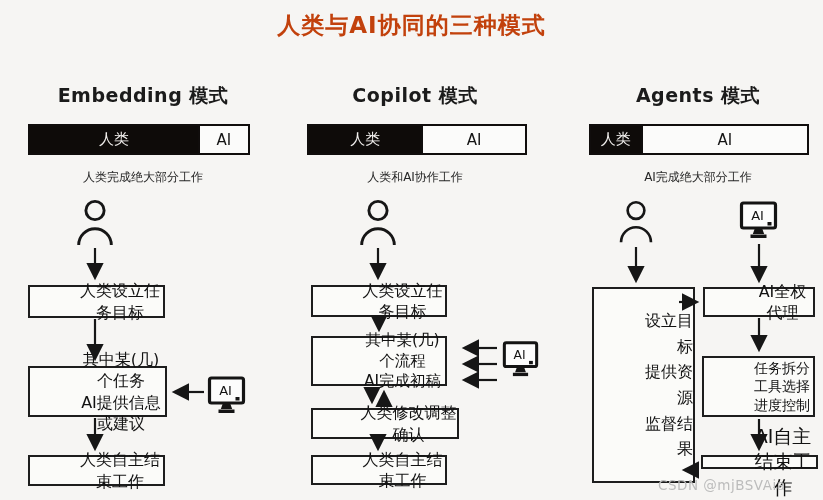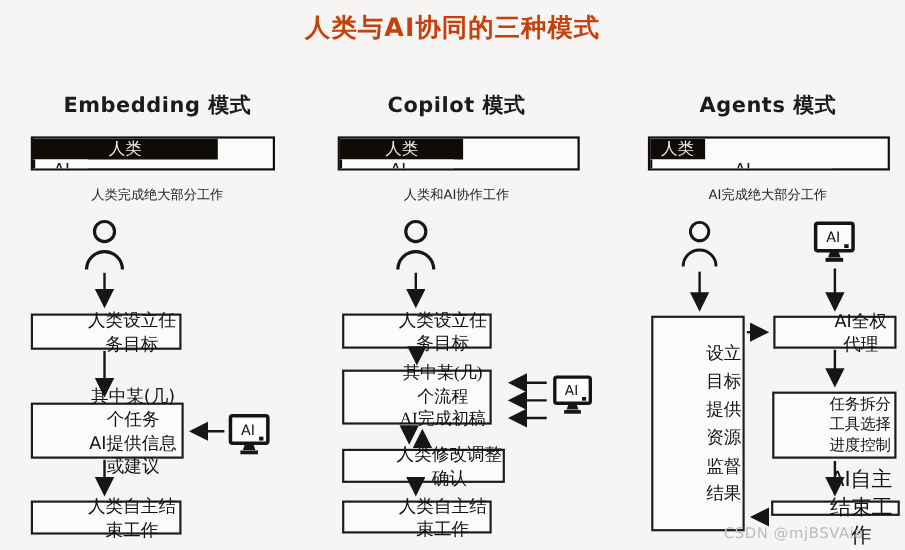--- a/index.html
+++ b/index.html
@@ -14,21 +14,21 @@
     font-size:23px; font-weight:700; letter-spacing:1px; color:#c2410c;
   }
   .col-header {
     position:absolute; top:83px; width:220px; text-align:center;
     font-size:19px; font-weight:600; color:#1b1b1b; letter-spacing:0.5px;
   }
   .hdr-1 { left:33px; } .hdr-2 { left:305px; } .hdr-3 { left:588px; }
 
   .ratio-bar {
     position:absolute; top:124px; height:31px; border:2.5px solid #100d0c;
-    background:#fbfbfa; display:flex; overflow:hidden;flex-direction:column;
+    background:#fbfbfa; display:flex; overflow:hidden;
   }
   .bar-1 { left:28px;  width:222px; }
   .bar-2 { left:307px; width:220px; }
   .bar-3 { left:589px; width:220px; }
   .seg { display:flex; align-items:center; justify-content:center; font-size:15px; }
   .seg-human { background:#0e0b09; color:#f2f0ee; }
   .seg-ai { background:#fbfbfa; color:#141414; border-left:2.5px solid #100d0c; }
 
   .subtitle {
     position:absolute; top:169px; width:220px; text-align:center;
@@ -48,25 +48,25 @@
     position:absolute; border:2px solid #1d1d1d; background:#fbfbf9;
     display:flex; align-items:center; justify-content:center; text-align:center;
     font-size:16px; color:#121212; line-height:1.32; white-space:pre-line;padding-left:47px;
   }
   
   .e-box1 { left:28px; width:137px; top:285px; height:33px; }
   .e-box2 { left:28px; width:139px; top:366px; height:51px; font-size:16px; }
   .e-box3 { left:28px; width:137px; top:455px; height:31px; }
   
   .c-box1 { left:311px; width:136px; top:285px; height:32px; }
-  .c-box2 { left:311px; width:136px; top:336px; height:50px; font-size:15.5px;font-family:Liberation Serif, serif; }
+  .c-box2 { left:311px; width:136px; top:336px; height:50px; font-size:15.5px; }
   .c-box3 { left:311px; width:148px; top:408px; height:31px; }
   .c-box4 { left:311px; width:136px; top:455px; height:30px; }
   
-  .a-tall { left:592px; width:85px;  top:287px; height:196px; font-size:16px; line-height:1.6; }
+  .a-tall { left:592px; width:103px;  top:287px; height:196px; font-size:16px; line-height:1.6;text-align:right; }
   .a-box1 { left:703px; width:112px; top:287px; height:30px; }
   .a-box2 { left:702px; width:113px; top:356px; height:61px; font-size:14px; }
   .a-box3 { left:701px; width:117px; top:455px; height:14px; font-size:19px; }
 
   .arrows { position:absolute; left:0; top:0; width:823px; height:500px; pointer-events:none; }
   .arrows line { stroke:#161616; stroke-width:2.2px; }
 
   .watermark {
     position:absolute; left:658px; top:477px; font-size:13.5px;
     color:#bcbcbc; letter-spacing:0.5px;

